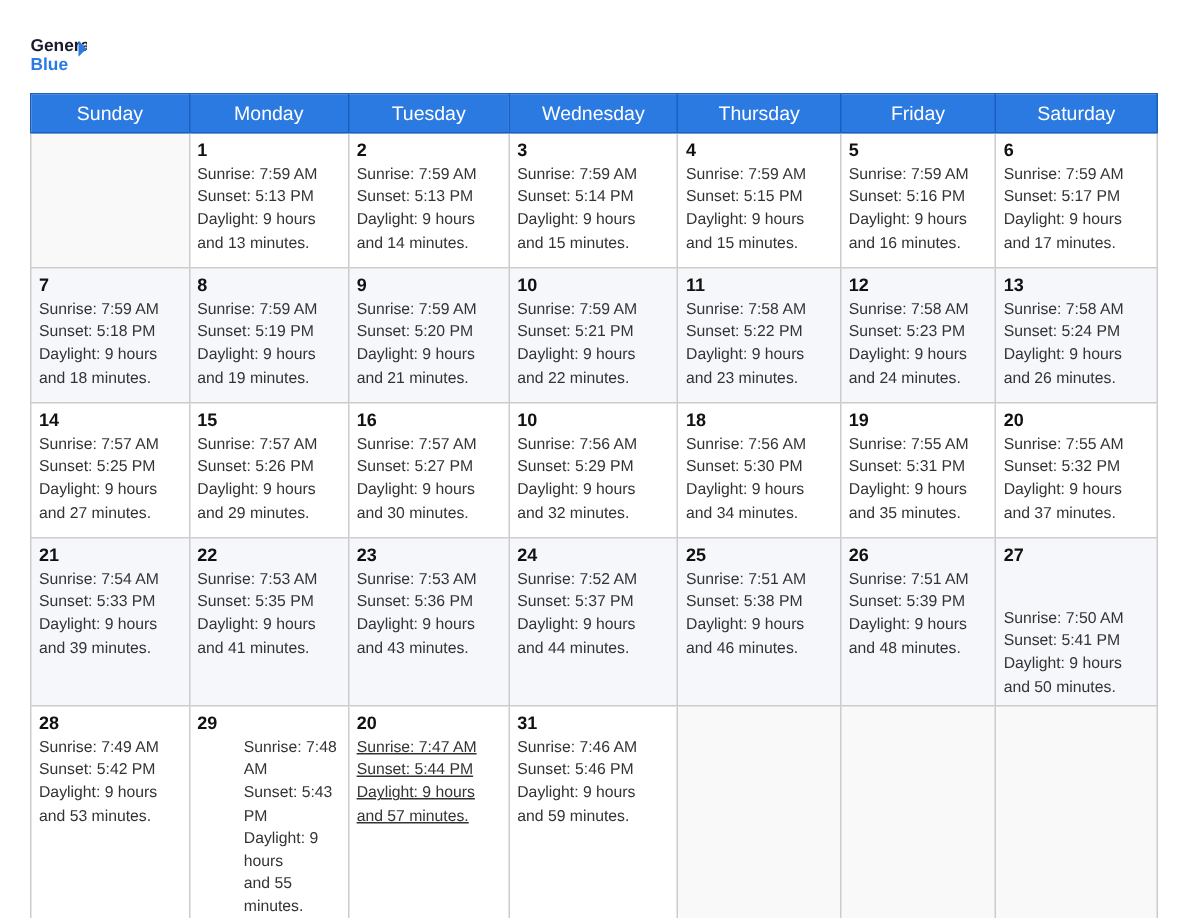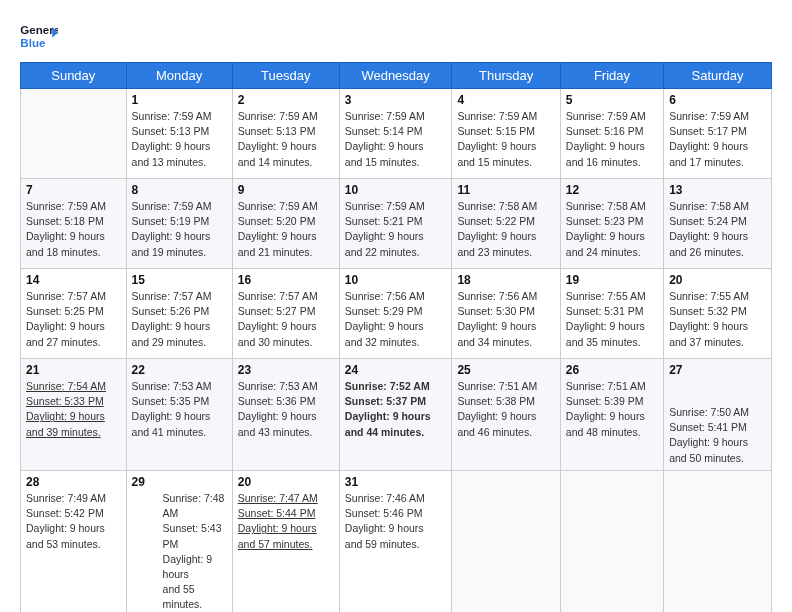--- a/index.html
+++ b/index.html
@@ -264,42 +264,42 @@
             <span class="day-num">20</span>
             <div class="day-info" style="white-space: pre-line;">Sunrise: 7:55 AM
 Sunset: 5:32 PM
 Daylight: 9 hours
 and 37 minutes.</div>
           </td>
         </tr>
         <tr>
           <td>
             <span class="day-num">21</span>
-            <div class="day-info" style="white-space: pre-line; text-decoration: underline;">Sunrise: 7:54 AM
+            <div class="day-info" style="white-space: pre-line;">Sunrise: 7:54 AM
 Sunset: 5:33 PM
 Daylight: 9 hours
 and 39 minutes.</div>
           </td>
           <td>
             <span class="day-num">22</span>
             <div class="day-info" style="white-space: pre-line;">Sunrise: 7:53 AM
 Sunset: 5:35 PM
 Daylight: 9 hours
 and 41 minutes.</div>
           </td>
           <td>
             <span class="day-num">23</span>
             <div class="day-info" style="white-space: pre-line;">Sunrise: 7:53 AM
 Sunset: 5:36 PM
 Daylight: 9 hours
 and 43 minutes.</div>
           </td>
           <td>
             <span class="day-num">24</span>
-            <div class="day-info" style="white-space: pre-line; font-weight: bold;">Sunrise: 7:52 AM
+            <div class="day-info" style="white-space: pre-line;">Sunrise: 7:52 AM
 Sunset: 5:37 PM
 Daylight: 9 hours
 and 44 minutes.</div>
           </td>
           <td>
             <span class="day-num">25</span>
             <div class="day-info" style="white-space: pre-line;">Sunrise: 7:51 AM
 Sunset: 5:38 PM
 Daylight: 9 hours
 and 46 minutes.</div>

